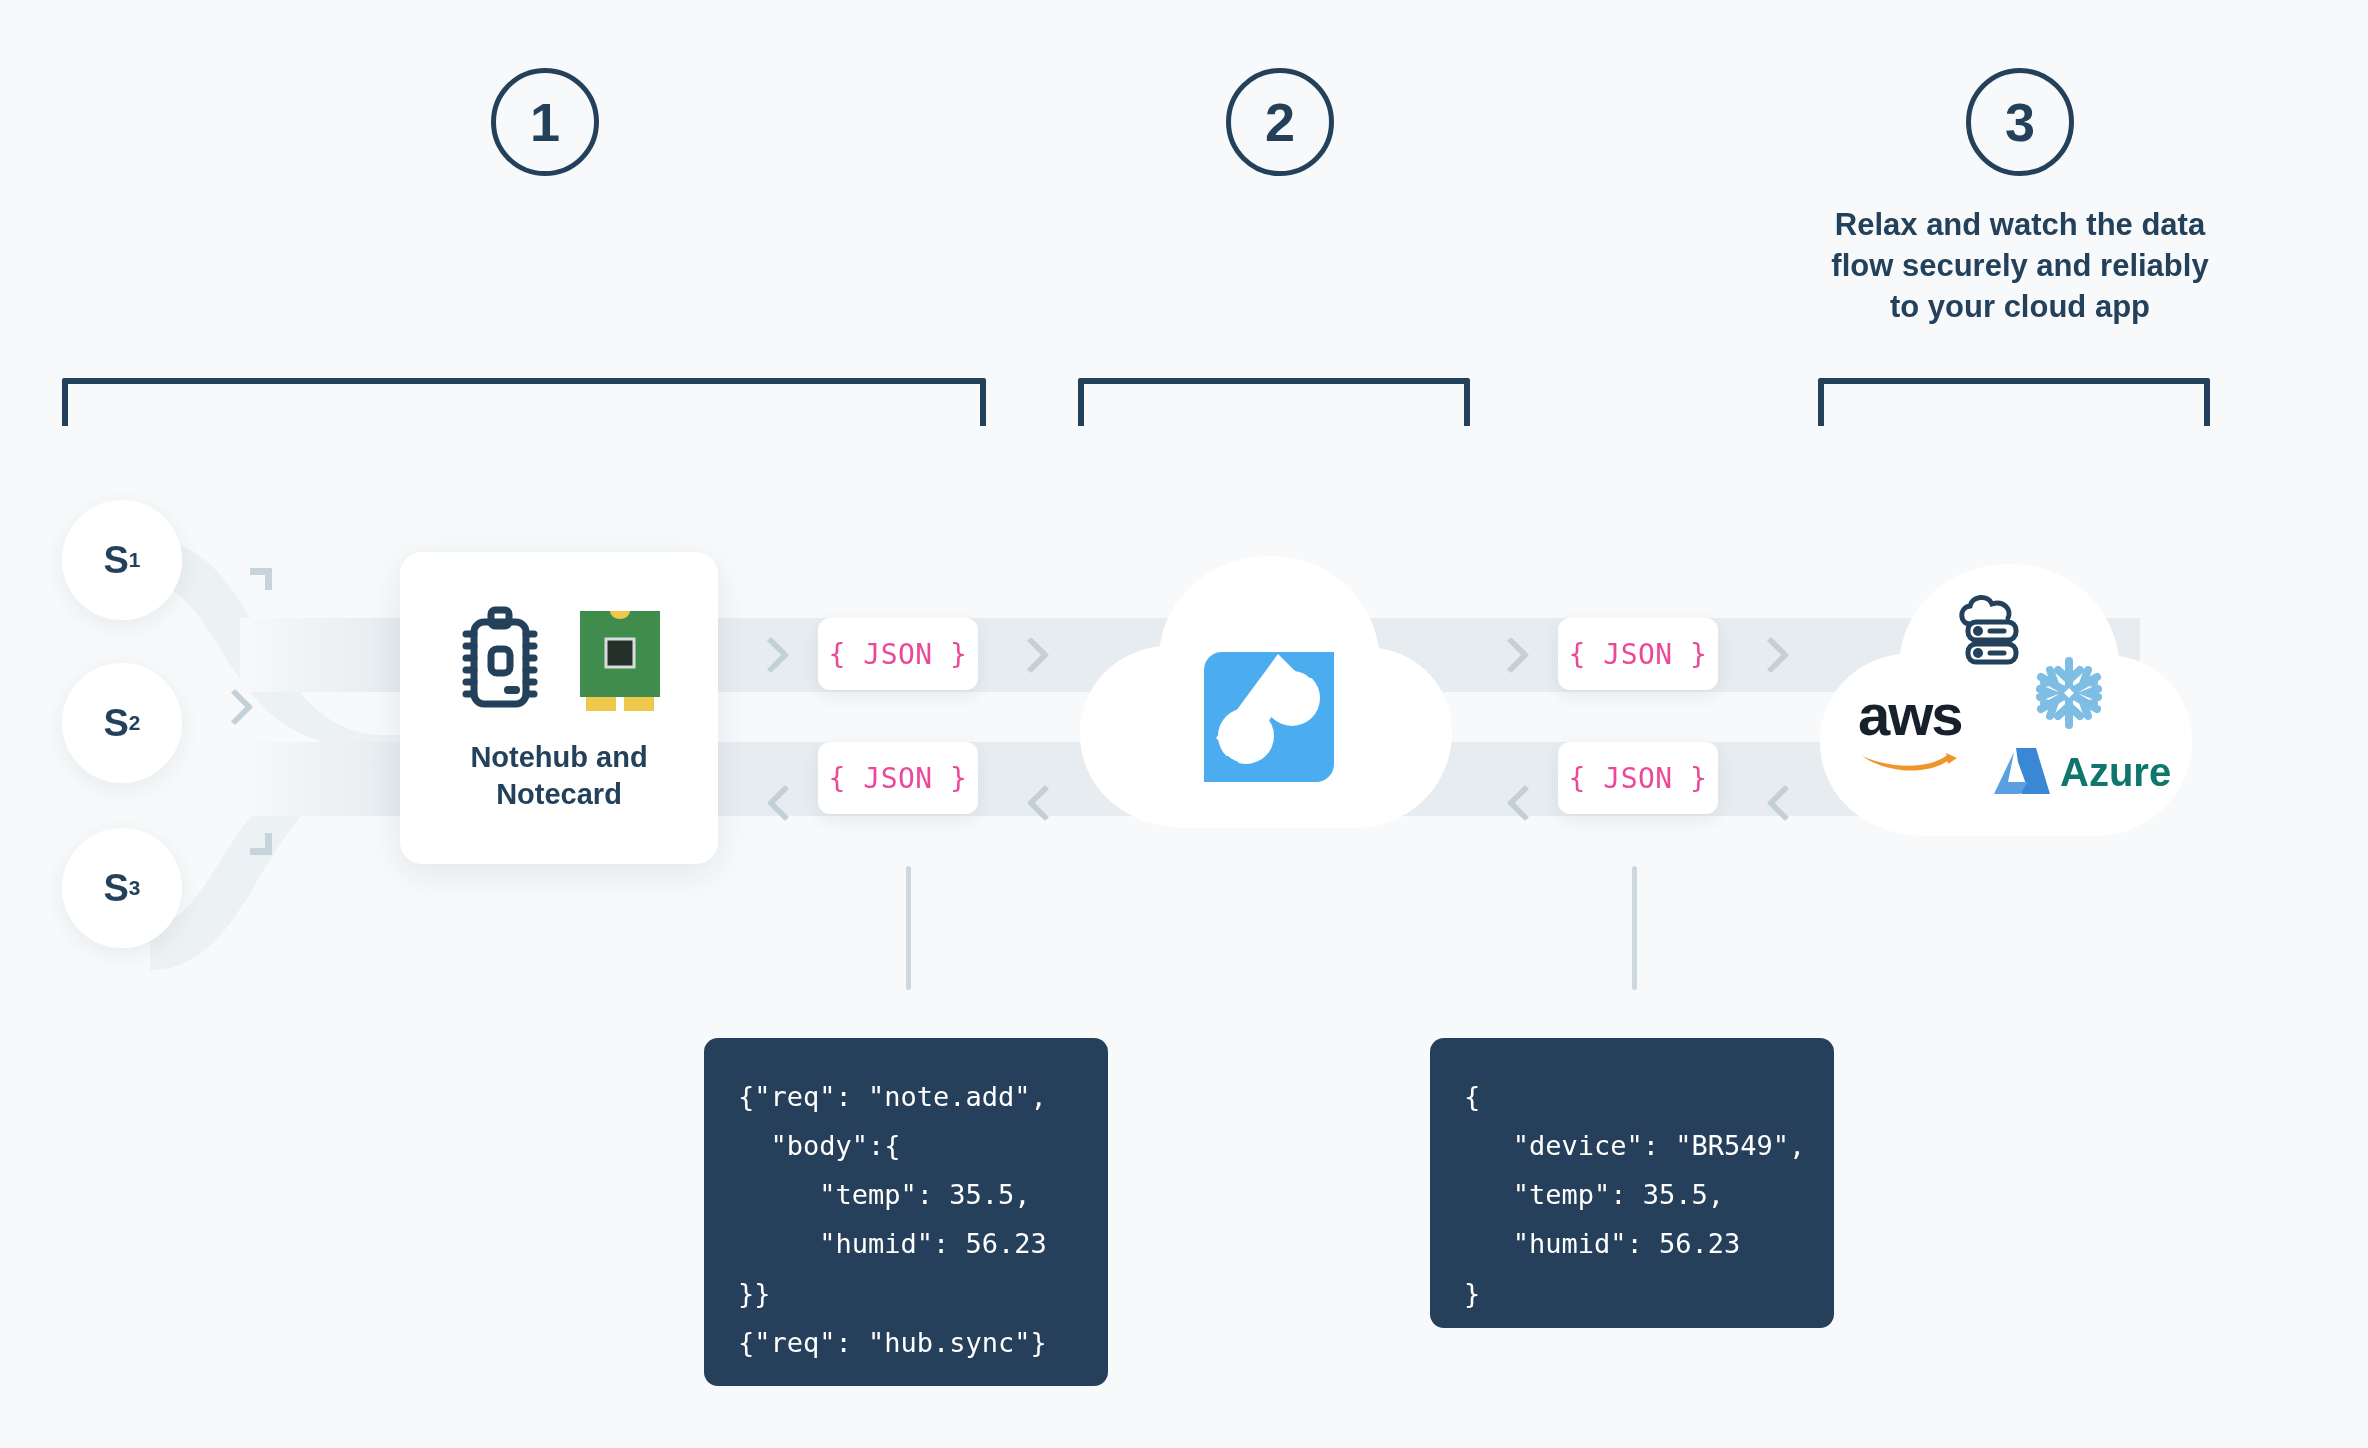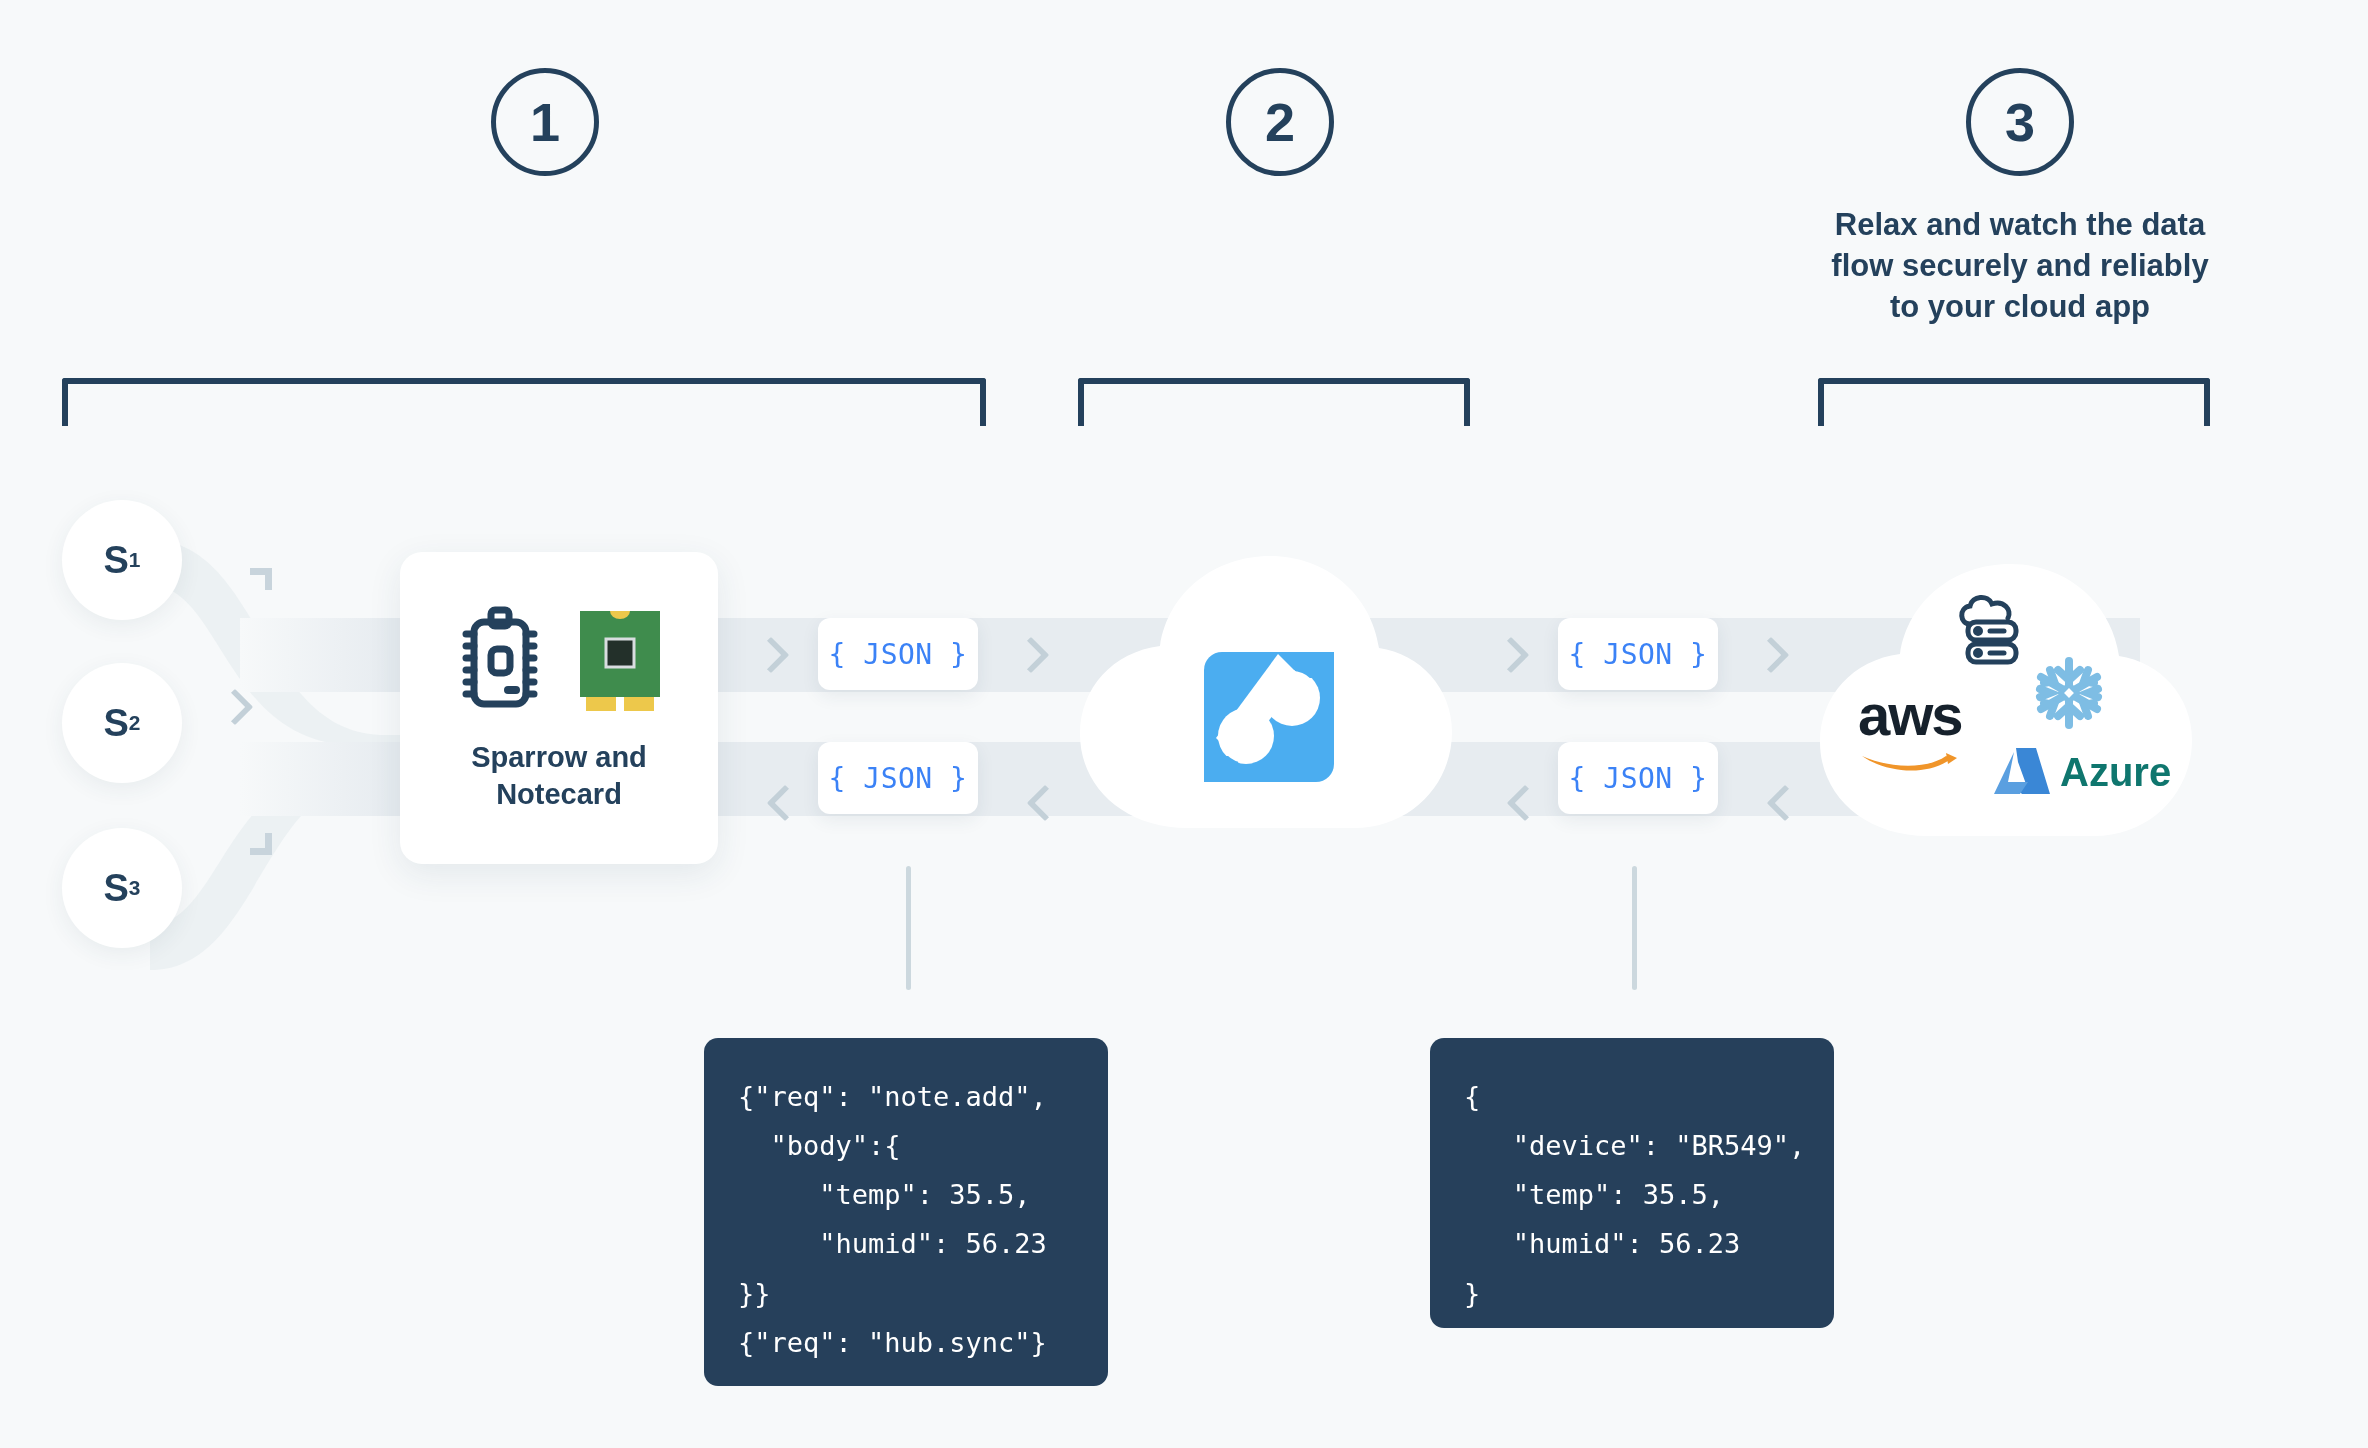--- a/index.html
+++ b/index.html
@@ -75,21 +75,21 @@
   .device-label {
     margin-top: 20px; color: #24415c; font-size: 29px; font-weight: 700;
     line-height: 1.28; text-align: center;
   }
 
   
   .json-chip {
     position: absolute; background: #fff; border-radius: 12px;
     box-shadow: 0 6px 18px rgba(36,65,92,.08);
     display: flex; align-items: center; justify-content: center;
-    color: #3b82f6; font-family: "DejaVu Sans Mono", monospace;
+    color: #ec4899; font-family: "DejaVu Sans Mono", monospace;
     font-size: 28px; letter-spacing: .5px;
   }
 
   
   .cloud { position: absolute; }
 
   
   .connector {
     position: absolute; width: 5px; background: #ccd8de; border-radius: 3px;
   }
@@ -204,21 +204,21 @@
       <span>
         <svg width="96" height="112" viewBox="0 0 96 112">
           <path d="M8 8 h80 v86 h-80 z" fill="#3f8c4d"></path>
           <path d="M38 8 a10 8 0 0 0 20 0" fill="#edc84b"></path>
           <rect x="34" y="36" width="28" height="28" fill="#23302a" stroke="#d9dde0" stroke-width="3"></rect>
           <rect x="14" y="94" width="30" height="14" fill="#edc84b"></rect>
           <rect x="52" y="94" width="30" height="14" fill="#edc84b"></rect>
         </svg>
       </span>
     </div>
-    <div class="device-label" style="white-space:pre-line;">Sparrow and
+    <div class="device-label" style="white-space:pre-line;">Notehub and
 Notecard</div>
   </div>
 
   <div class="json-chip" style="left:818px; top:618px; width:160px; height:72px;">
     <span>{ JSON }</span>
   </div>
   <div class="json-chip" style="left:818px; top:742px; width:160px; height:72px;">
     <span>{ JSON }</span>
   </div>
   <div class="json-chip" style="left:1558px; top:618px; width:160px; height:72px;">

